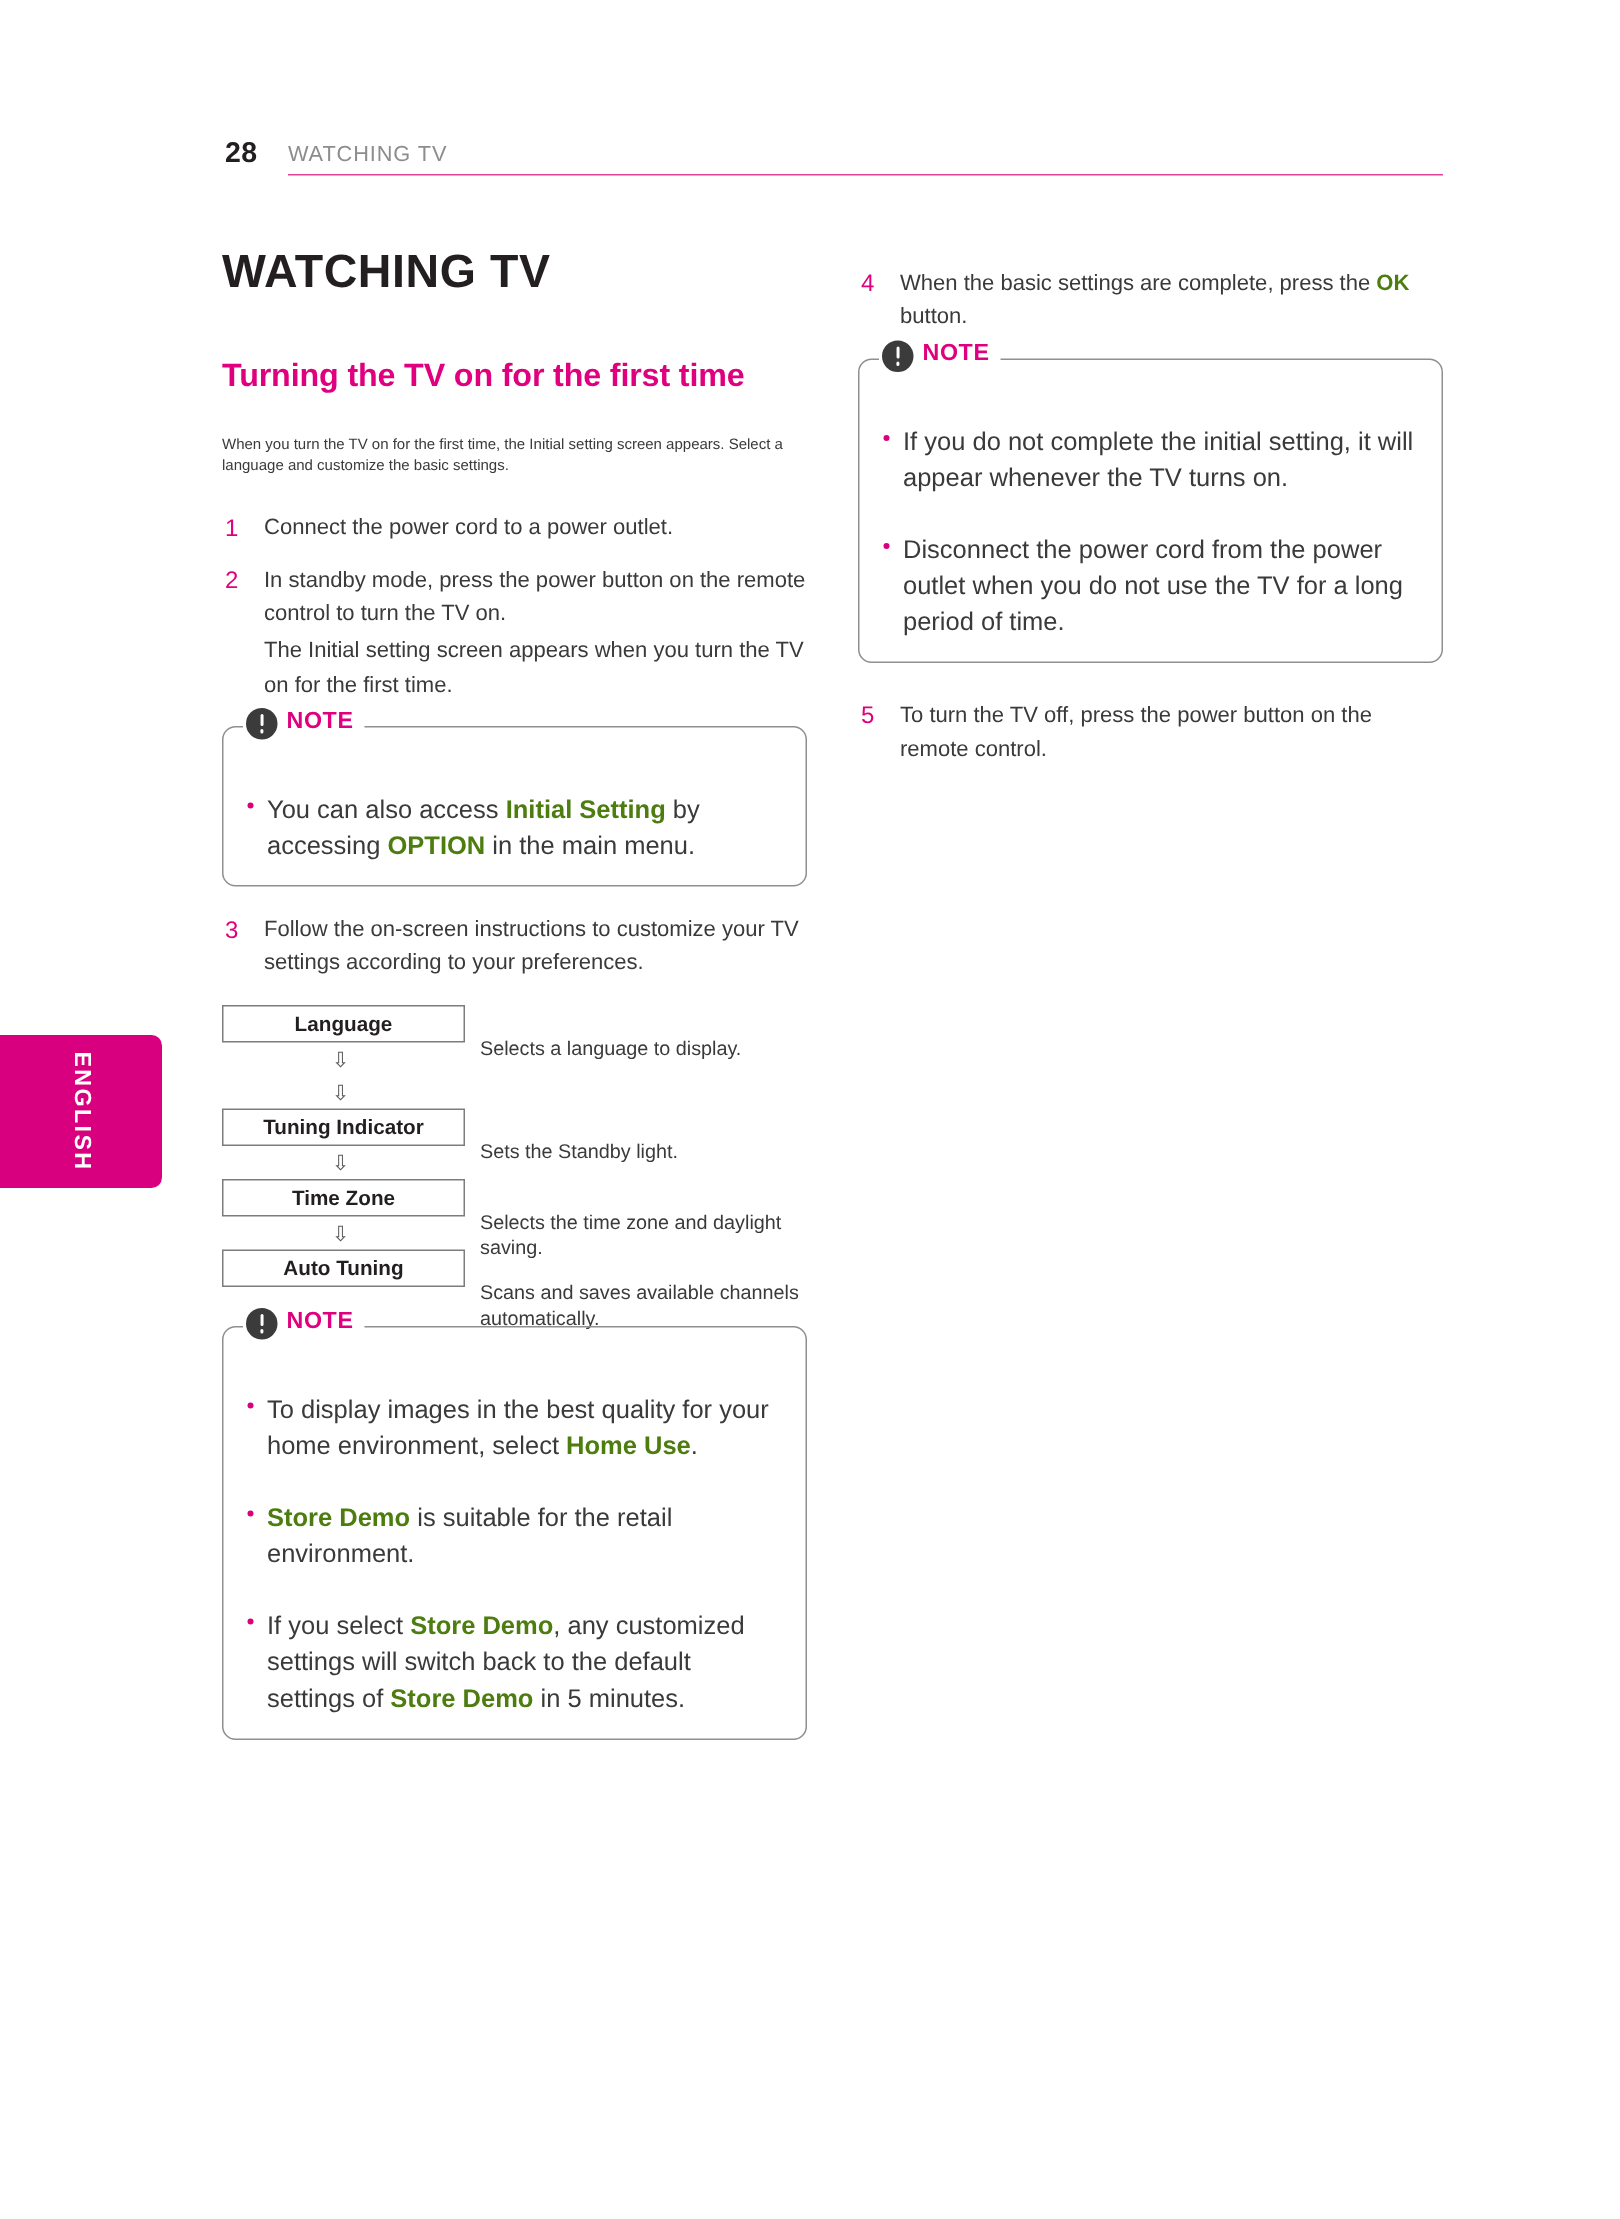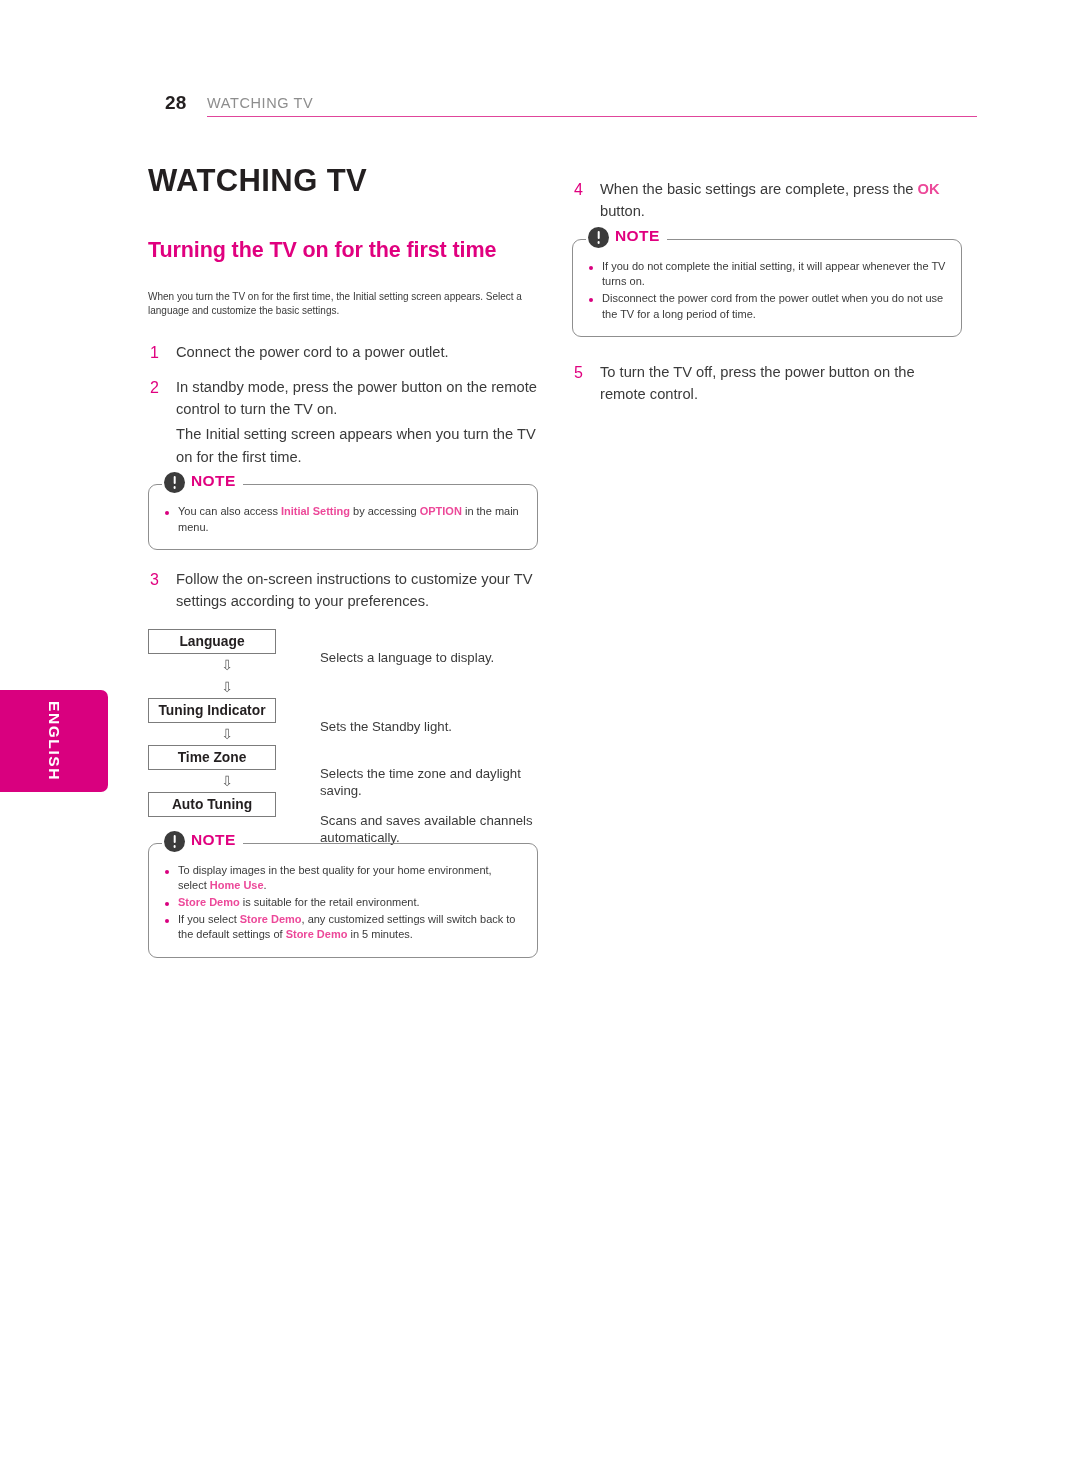--- a/index.html
+++ b/index.html
@@ -16,21 +16,20 @@
     overflow: hidden;
   }
 
   
   #page-header {
     position: absolute;
     left: 150px;
     top: 92px;
     width: 812px;
     height: 26px;
-    margin-left: 15px;
   }
   #page-header .pg-num {
     position: absolute;
     left: 0;
     top: 0;
     font-size: 19px;
     font-weight: bold;
     color: #231f20;
     letter-spacing: 0.3px;
   }
@@ -187,51 +186,52 @@
     letter-spacing: 0.4px;
   }
   .note ul {
     list-style: none;
     margin: 0;
     padding: 0;
   }
   .note li {
     position: relative;
     padding-left: 15px;
-    font-size: 11px;
+    font-size: 17px;
     line-height: 1.42;
     color: #3a3a3a;
     margin-bottom: 1px;
+    margin-top: 24px;
   }
   .note li::before {
     content: "";
     position: absolute;
     left: 2px;
     top: 7px;
     width: 4px;
     height: 4px;
     background: #d9007f;
     border-radius: 50%;
   }
   .note b, .para b, .step b, .flow-desc b {
     font-weight: bold;
-    color: #ec4899;
+    color: #4d7c0f;
   }
 
   
   .flow {
     margin-top: 16px;
     position: relative;
   }
   .flow-row {
     position: relative;
     min-height: 22px;
   }
   .flow-box {
-    width: 128px;
+    width: 162px;
     height: 25px;
     border: 1.3px solid #7c7c7c;
     box-sizing: border-box;
     display: flex;
     align-items: center;
     justify-content: center;
     font-size: 13.8px;
     font-weight: bold;
     color: #231f20;
     background: #ffffff;

